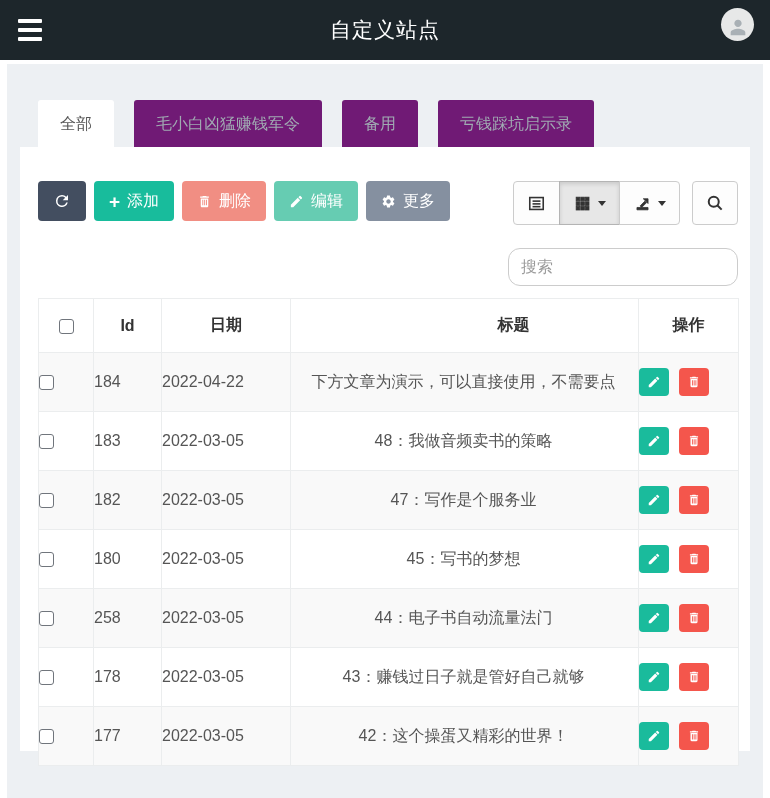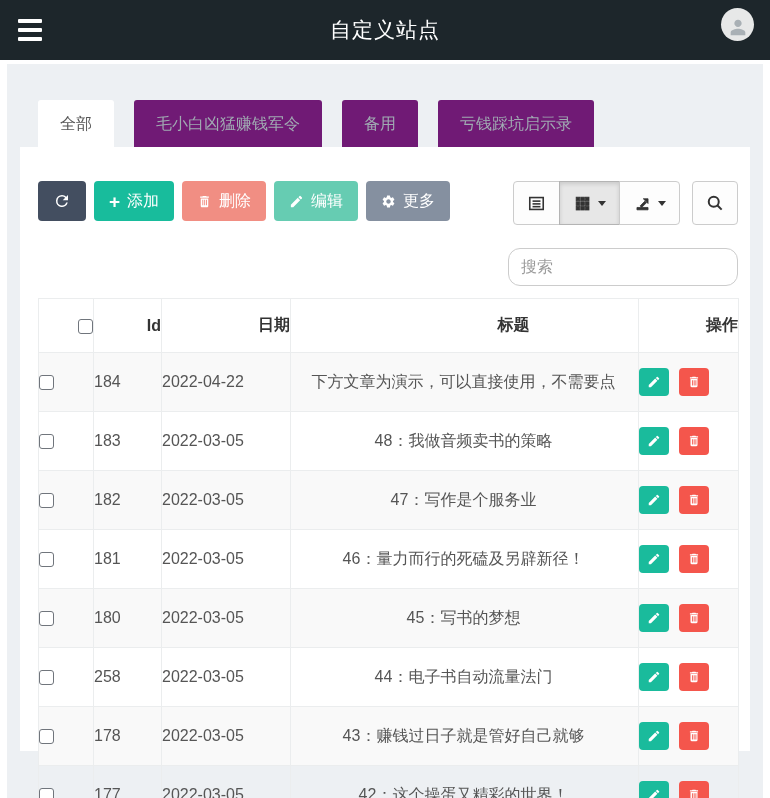--- a/index.html
+++ b/index.html
@@ -62,21 +62,21 @@
   .search-btn svg { width:20px; height:20px; }
 
   .search-input { margin-top:23px; width:230px; height:38px; border:1px solid #cccccc;
     border-radius:12px; padding:0 12px; font-size:16px; color:#555;
     font-family:inherit; outline:none; }
   .search-input::placeholder { color:#9b9b9b; }
 
   
   table { margin-top:12px; border-collapse:collapse; table-layout:fixed; width:700px; }
   th, td { border:1px solid #ebedee; }
-  th { height:54px; font-size:16px; color:#333333; font-weight:bold; text-align:right; }
+  th { height:54px; font-size:16px; color:#333333; font-weight:bold; text-align:center; }
   td { height:59px; font-size:16px; color:#555555; text-align:left; }
   tbody tr:nth-child(odd) td { background:#f9f9f9; }
   .col-check { width:55px; }
   .col-id { width:68px; }
   .col-date { width:129px; }
   .col-title { width:348px; }
   .col-actions { width:100px; }
   th.h-title { text-align:center; padding-left:98px; }
   td.c-title { text-align:center; padding-right:2px; white-space:nowrap; overflow:hidden; }
   .checkbox { display:inline-block; width:15px; height:15px; border:1.5px solid #70757c;
@@ -266,40 +266,20 @@
             </svg>
           </button>
           <button class="act" style="background:#f4564c">
             <svg viewBox="0 0 24 24">
               <path d="M6 19c0 1.1.9 2 2 2h8c1.1 0 2-.9 2-2V7H6v12zM8.5 9h1.5v9H8.5V9zm3 0H13v9h-1.5V9zm3 0H16v9h-1.5V9zM19 4h-3.5l-1-1h-5l-1 1H5v2h14V4z"></path>
             </svg>
           </button>
         </td>
       </tr>
 
-      <tr>
-        <td>
-          <span class="checkbox"></span>
-        </td>
-        <td>181</td>
-        <td>2022-03-05</td>
-        <td class="c-title">46：量力而行的死磕及另辟新径！</td>
-        <td>
-          <button class="act" style="background:#1abb9c">
-            <svg viewBox="0 0 24 24">
-              <path d="M3 17.25V21h3.75L17.81 9.94l-3.75-3.75L3 17.25zM20.71 7.04c.39-.39.39-1.02 0-1.41l-2.34-2.34a.996.996 0 0 0-1.41 0l-1.83 1.83 3.75 3.75 1.83-1.83z"></path>
-            </svg>
-          </button>
-          <button class="act" style="background:#f4564c">
-            <svg viewBox="0 0 24 24">
-              <path d="M6 19c0 1.1.9 2 2 2h8c1.1 0 2-.9 2-2V7H6v12zM8.5 9h1.5v9H8.5V9zm3 0H13v9h-1.5V9zm3 0H16v9h-1.5V9zM19 4h-3.5l-1-1h-5l-1 1H5v2h14V4z"></path>
-            </svg>
-          </button>
-        </td>
-      </tr>
 
       <tr>
         <td>
           <span class="checkbox"></span>
         </td>
         <td>180</td>
         <td>2022-03-05</td>
         <td class="c-title">45：写书的梦想</td>
         <td>
           <button class="act" style="background:#1abb9c">

